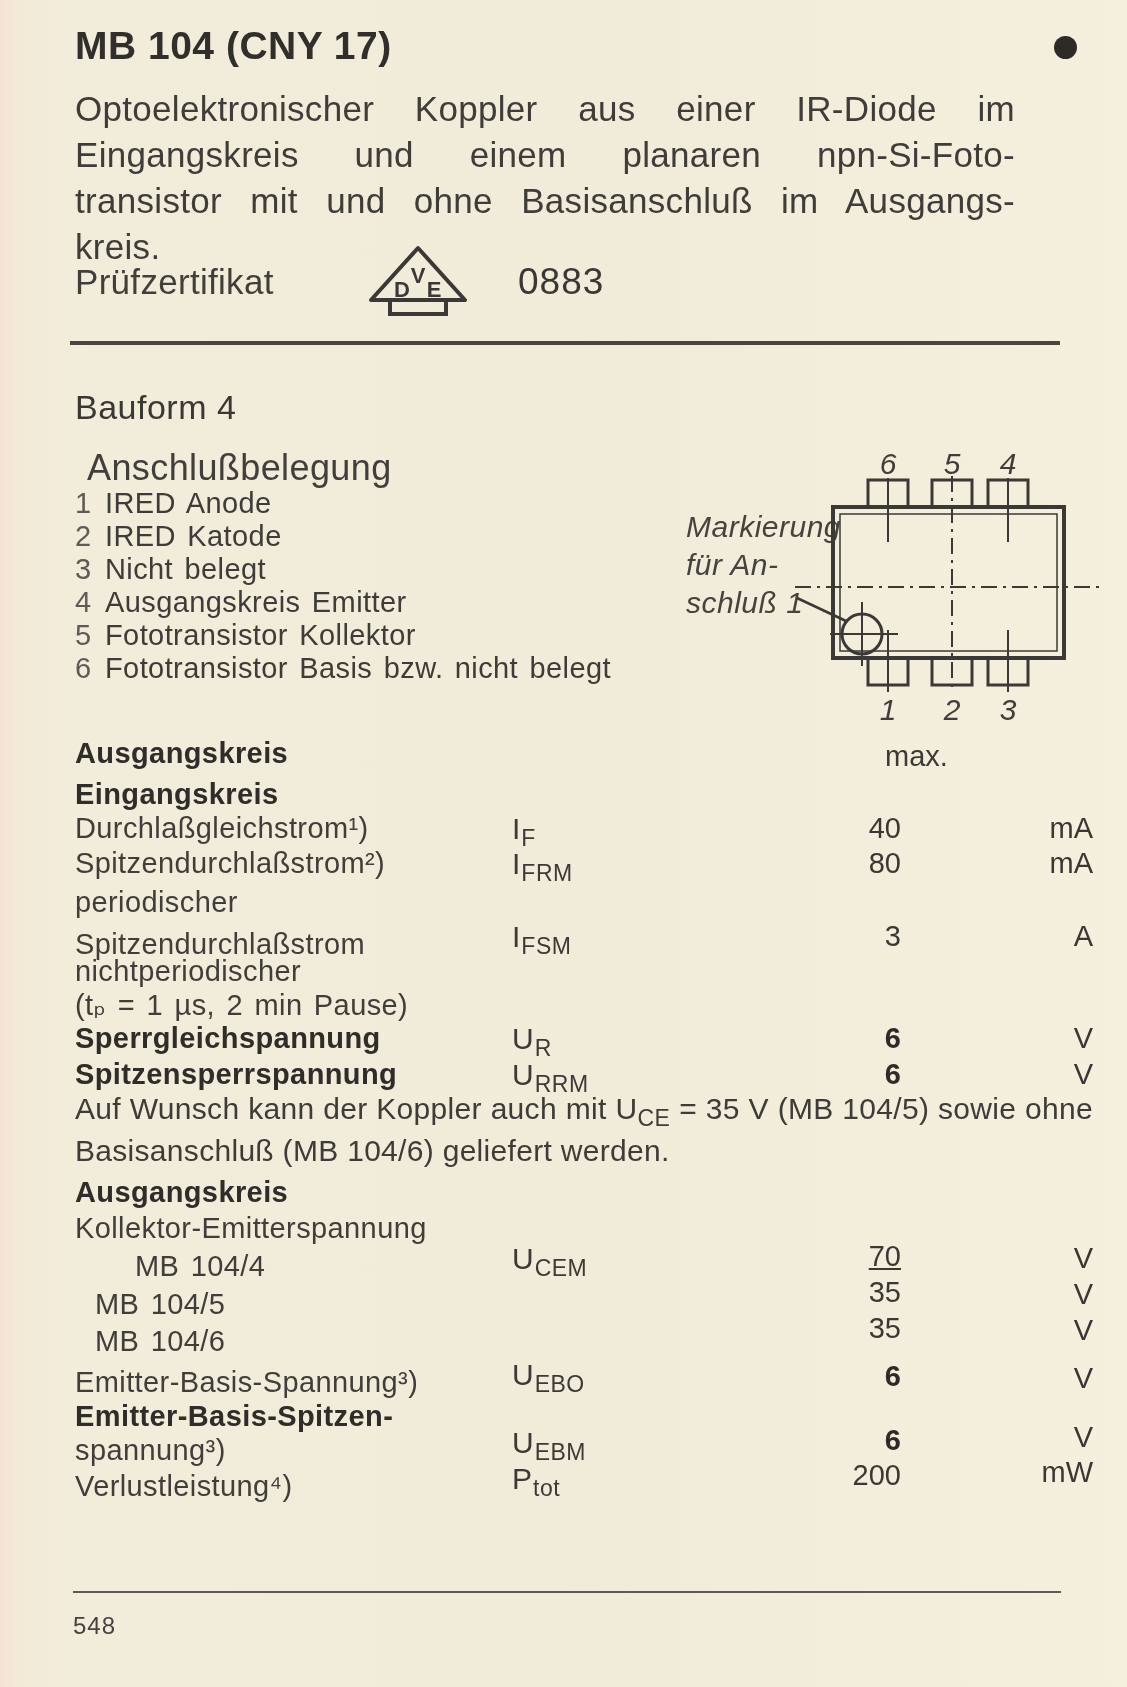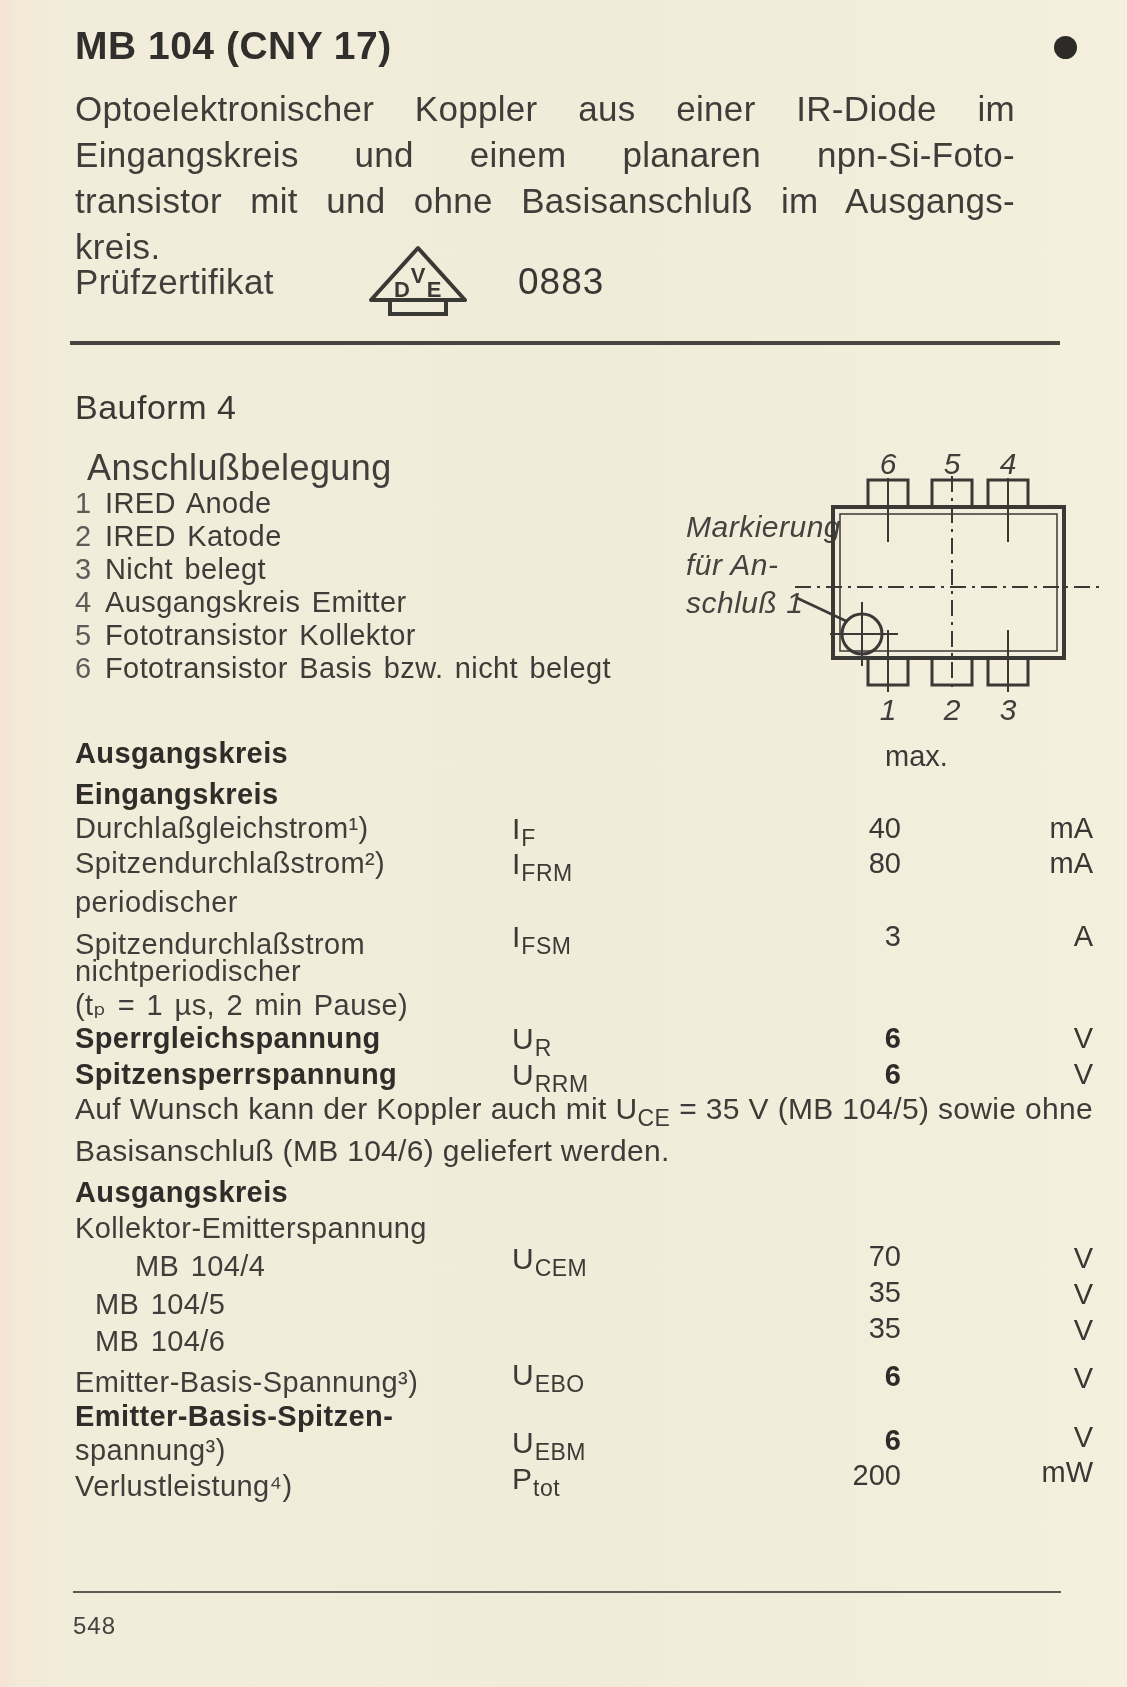--- a/index.html
+++ b/index.html
@@ -173,21 +173,21 @@
       <div class="trow-val b" style="top: 1022px;">6</div>
       <div class="trow-unit" style="top: 1022px;">V</div>
       <div class="trow-label b" style="top: 1058px; left: 75px;">Spitzensperrspannung</div>
       <div class="trow-sym" style="top: 1058px;"><span>U</span><span class="sub">RRM</span></div>
       <div class="trow-val b" style="top: 1058px;">6</div>
       <div class="trow-unit" style="top: 1058px;">V</div>
       <div class="trow-label b" style="top: 1176px; left: 75px;">Ausgangskreis</div>
       <div class="trow-label" style="top: 1212px; left: 75px;">Kollektor-Emitterspannung</div>
       <div class="trow-label" style="top: 1250px; left: 95px; margin-left: 40px;">MB 104/4</div>
       <div class="trow-sym" style="top: 1242px;"><span>U</span><span class="sub">CEM</span></div>
-      <div class="trow-val" style="top: 1240px;">70</div>
+      <div class="trow-val" style="top: 1240px; text-decoration: underline;">70</div>
       <div class="trow-unit" style="top: 1242px;">V</div>
       <div class="trow-label" style="top: 1288px; left: 95px;">MB 104/5</div>
       <div class="trow-val" style="top: 1276px;">35</div>
       <div class="trow-unit" style="top: 1278px;">V</div>
       <div class="trow-label" style="top: 1325px; left: 95px;">MB 104/6</div>
       <div class="trow-val" style="top: 1312px;">35</div>
       <div class="trow-unit" style="top: 1314px;">V</div>
       <div class="trow-label" style="top: 1366px; left: 75px;">Emitter-Basis-Spannung³)</div>
       <div class="trow-sym" style="top: 1358px;"><span>U</span><span class="sub">EBO</span></div>
       <div class="trow-val b" style="top: 1360px;">6</div>

